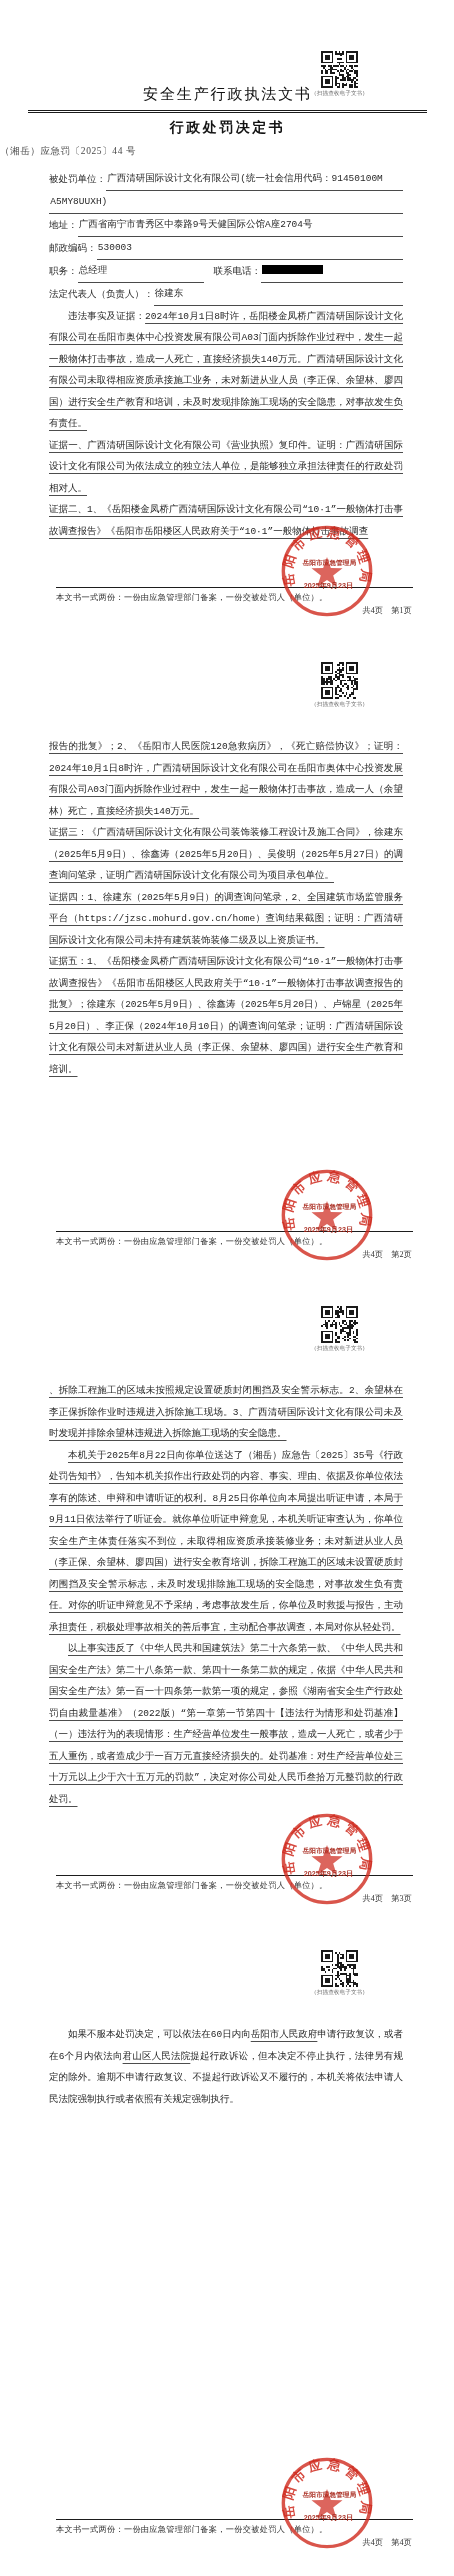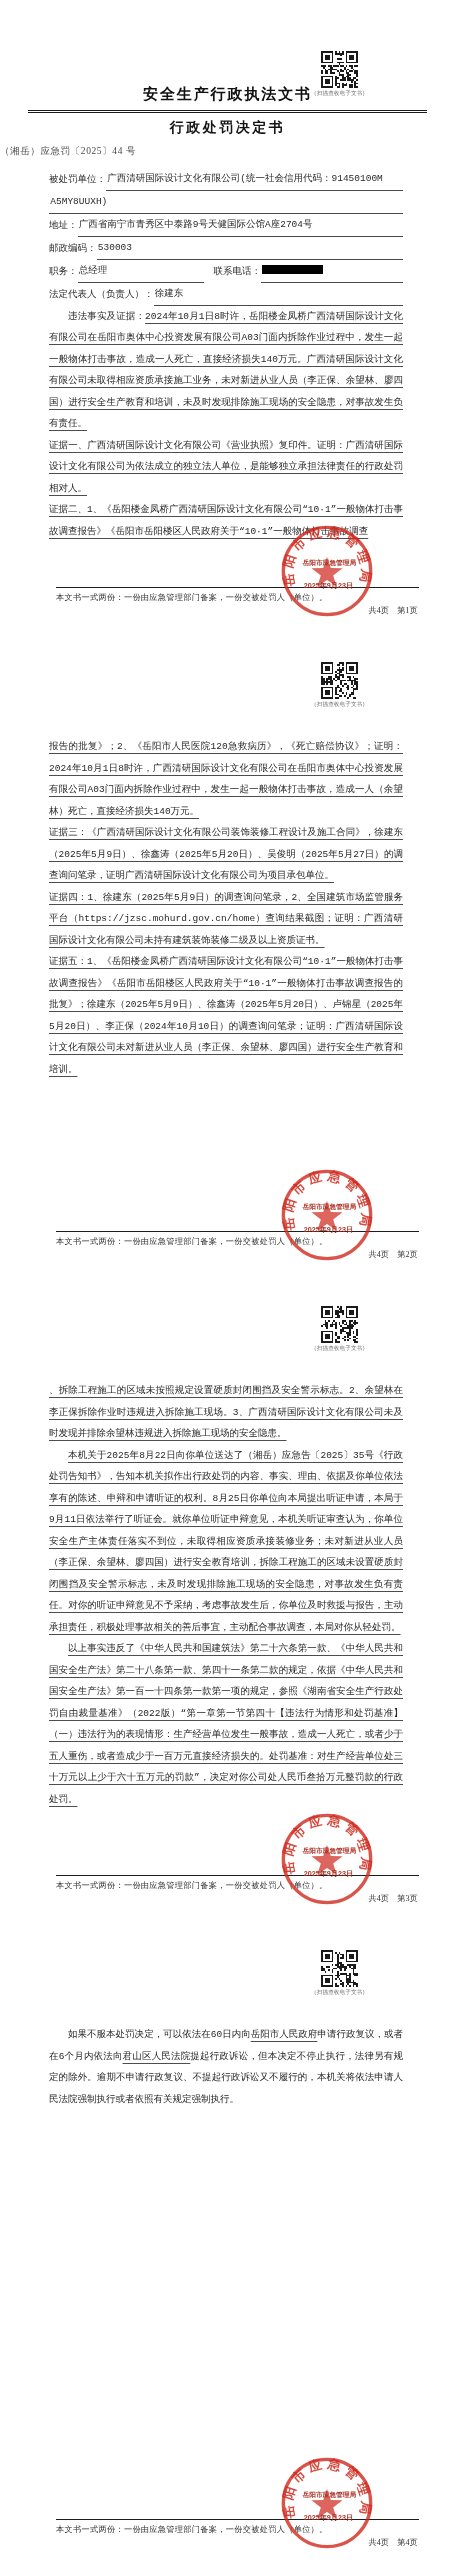--- a/index.html
+++ b/index.html
@@ -16,21 +16,21 @@
   .qr { position: absolute; width: 61px; text-align: center; z-index: 1; }
   .page1 .qr { top: 51px; left: 309px; }
   .pageN .qr { top: 17.7px; left: 309px; }
   .qr-img { width: 37px; height: 37px; margin: 0 auto; }
   .qr-cap { font-size: 5.7px; color: #6b6b6b; margin-top: 1.9px; white-space: nowrap; letter-spacing:0; }
 
   
   .form-title {
     padding-top: 85px; text-align: center;
     font-family: "Liberation Sans", "DejaVu Sans", sans-serif;
-    font-weight: 700; font-size: 15px; letter-spacing: 1.9px; color:#111;
+    font-weight: 400; font-size: 15px; letter-spacing: 1.9px; color:#111;
   }
   .dbl-rule { margin: 5.7px 28px 0 28px; height: 3.2px; border-top: 1.3px solid #1b1b1b; border-bottom: 0.6px solid #1b1b1b; }
   .doc-title {
     margin-top: 5.7px; text-align: center;
     font-family: "Liberation Sans", "DejaVu Sans", sans-serif;
     font-weight: 700; font-size: 14px; letter-spacing: 2.5px; color:#141414;
   }
   .doc-no { margin-top: 8.2px; text-align: left; font-size: 9.5px; color: #4a4a4a; letter-spacing: 0.6px; }
 
   
@@ -45,21 +45,21 @@
   .gap { margin-left: 10px; }
   .redact { display: inline-block; width: 61px; height: 9.5px; background: #000; vertical-align: -1.3px; }
 
   .para { font-size: 9.5px; line-height: 21.5px; text-align: justify; color: #262626; }
   .ind { text-indent: 2em; }
   .u, .para.u { text-decoration: underline; text-underline-offset: 4.4px; text-decoration-thickness: 0.6px; text-decoration-color: #4d4d4d; }
   span.u { text-decoration: underline; text-underline-offset: 4.4px; text-decoration-thickness: 0.6px; text-decoration-color: #4d4d4d; }
   .b { font-weight: 700; color:#111; }
 
   
-  .footer { position: absolute; left: 56px; right: 36px; bottom: 28px; z-index: 1; }
+  .footer { position: absolute; left: 56px; right: 42px; bottom: 28px; z-index: 1; }
   .footer-rule { border-top: 1.3px solid #1d1d1d; }
   .footer-note { font-size: 8.2px; color: #333; margin-top: 4.4px; letter-spacing: 0.3px; }
   .page-no { font-size: 8.2px; color: #333; text-align: right; margin-top: 1.9px; padding-right: 1.3px; }
 
   
   .seal { position: absolute; right: 80px; bottom: 25px; width: 96px; height: 96px; z-index: 2; pointer-events: none; }
 </style>
 </head>
 <body>
 

